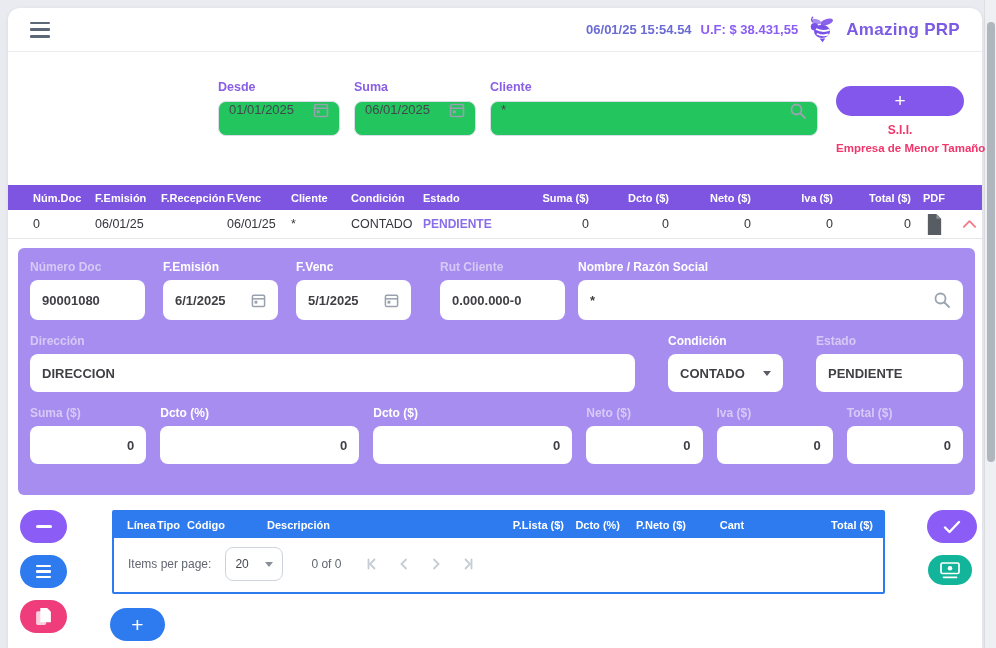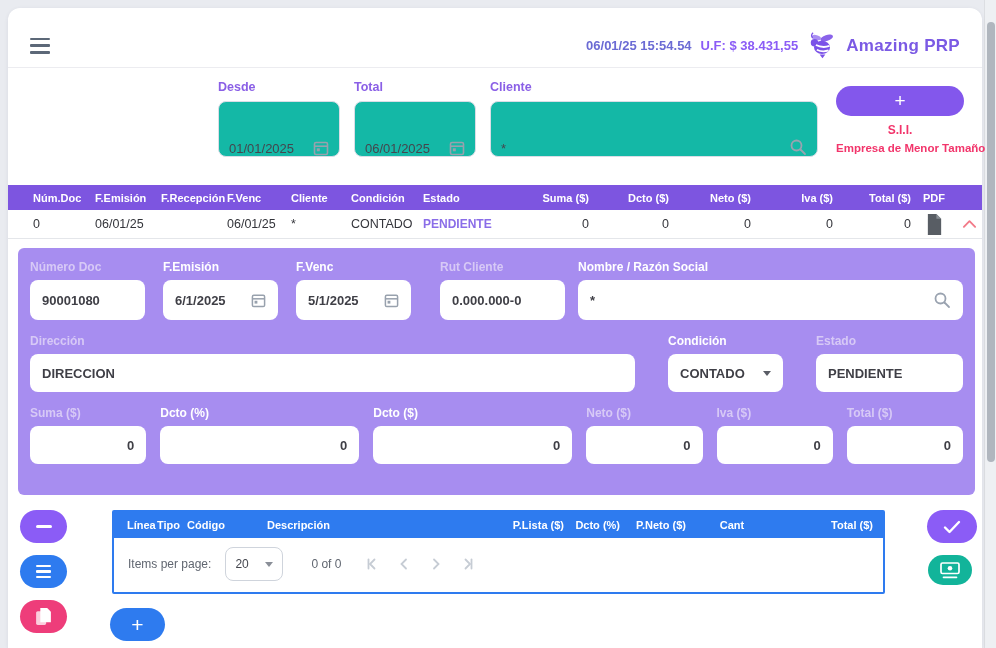--- a/index.html
+++ b/index.html
@@ -8,34 +8,34 @@
   .stage { position:relative; width:996px; height:648px; }
 
   
   .scrollbar { position:absolute; right:0; top:0; width:12px; height:648px; background:#eef0f3; border-left:1px solid #dcdee2; }
   .scrollbar .thumb { position:absolute; left:2px; top:22px; width:8px; height:440px; border-radius:4px; background:#b0b6be; }
 
   
   .card { position:absolute; left:8px; top:8px; width:974px; height:640px; background:#fff; border-radius:12px 12px 0 0; box-shadow:0 1px 4px rgba(40,40,80,.08); }
 
   
-  .topbar { position:absolute; left:0; top:0; width:100%; height:44px; border-bottom:1px solid #ececf0; display:flex; align-items:center; padding:0 22px; border-radius:12px 12px 0 0;margin-top:16px; }
+  .topbar { position:absolute; left:0; top:0; width:100%; height:44px; border-bottom:1px solid #ececf0; display:flex; align-items:center; padding:0 22px; border-radius:12px 12px 0 0; }
   .hamburger { width:22px; height:16px; display:flex; flex-direction:column; justify-content:space-between; background:none; border:none; cursor:pointer; }
   .hamburger span { display:block; width:20px; height:2.5px; background:#5c6878; border-radius:1px; }
   .topbar-right { margin-left:auto; display:flex; align-items:center; gap:9px; }
   .datetime { font-size:13px; font-weight:700; color:#6b6bd4; }
   .uf { font-size:13px; font-weight:700; color:#8b5cf6; }
   .brand { font-size:17px; font-weight:700; color:#7b5ae4; letter-spacing:.3px; }
 
   
   .page-title { position:absolute; left:22px; top:80px; font-size:19px; line-height:31px; color:#8a5fe6; }
   .flabel { display:block; font-size:12.5px; font-weight:700; color:#8a5fe6; margin-bottom:7px; }
   .fgroup { position:absolute; top:72px; }
   .g-desde { left:210px; } .g-hasta { left:346px; } .g-cliente { left:482px; }
-  .inputbox { height:56px; border:1px solid #d9dde6; border-radius:8px; background:#14b8a6; display:flex; align-items:flex-end; padding:0 10px; }
+  .inputbox { height:35px; border:1px solid #d9dde6; border-radius:8px; background:#22c55e; display:flex; align-items:flex-start; padding:0 10px; }
   .inputbox input { border:none; outline:none; flex:1; font-size:13px; color:#44464e; font-family:inherit; min-width:0; background:transparent; }
   .w122 { width:122px; } .w328 { width:328px; }
   .iconbtn { background:none; border:none; padding:0; display:flex; align-items:center; cursor:pointer; }
 
   .add-pill { position:absolute; left:828px; top:78px; width:128px; height:30px; border:none; border-radius:15px; background:#8357ec; color:#fff; font-size:19px; line-height:28px; cursor:pointer; font-family:inherit; }
   .sii { position:absolute; left:828px; top:115px; width:128px; text-align:center; color:#f2356b; font-weight:700; }
   .sii .l1 { font-size:12px; margin-bottom:5px; }
   .sii .l2 { font-size:11.5px; white-space:nowrap; }
 
   
@@ -127,21 +127,21 @@
           <svg width="16" height="16" viewBox="0 0 16 16">
               <rect x="1.5" y="2.5" width="13" height="12" rx="1.5" fill="none" stroke="#98a1ad" stroke-width="1.6"></rect>
               <path d="M1.5 6.2h13" stroke="#98a1ad" stroke-width="1.6"></path>
               <rect x="3.8" y="8.3" width="3" height="3" fill="#98a1ad"></rect>
             </svg>
         </button>
       </div>
     </div>
 
     <div class="fgroup g-hasta">
-      <label class="flabel">Total</label>
+      <label class="flabel">Suma</label>
       <div class="inputbox w122">
         <input value="06/01/2025" style="">
         <button class="iconbtn">
           <svg width="16" height="16" viewBox="0 0 16 16">
               <rect x="1.5" y="2.5" width="13" height="12" rx="1.5" fill="none" stroke="#98a1ad" stroke-width="1.6"></rect>
               <path d="M1.5 6.2h13" stroke="#98a1ad" stroke-width="1.6"></path>
               <rect x="3.8" y="8.3" width="3" height="3" fill="#98a1ad"></rect>
             </svg>
         </button>
       </div>

